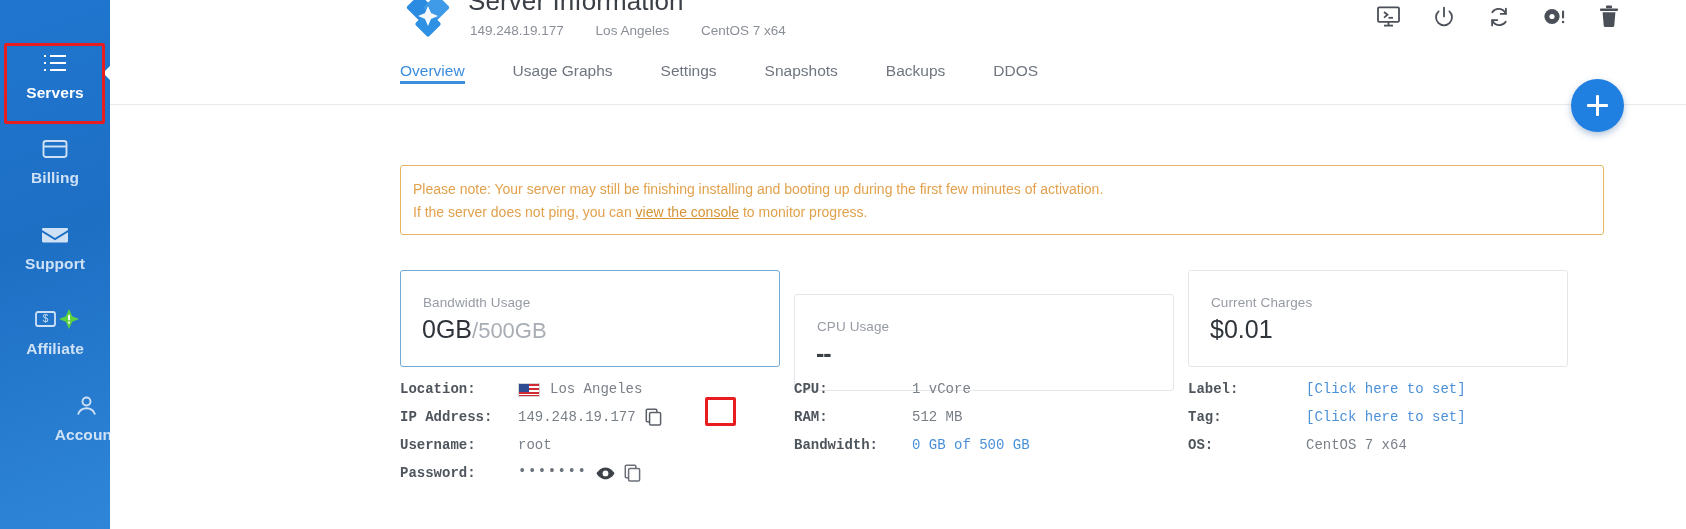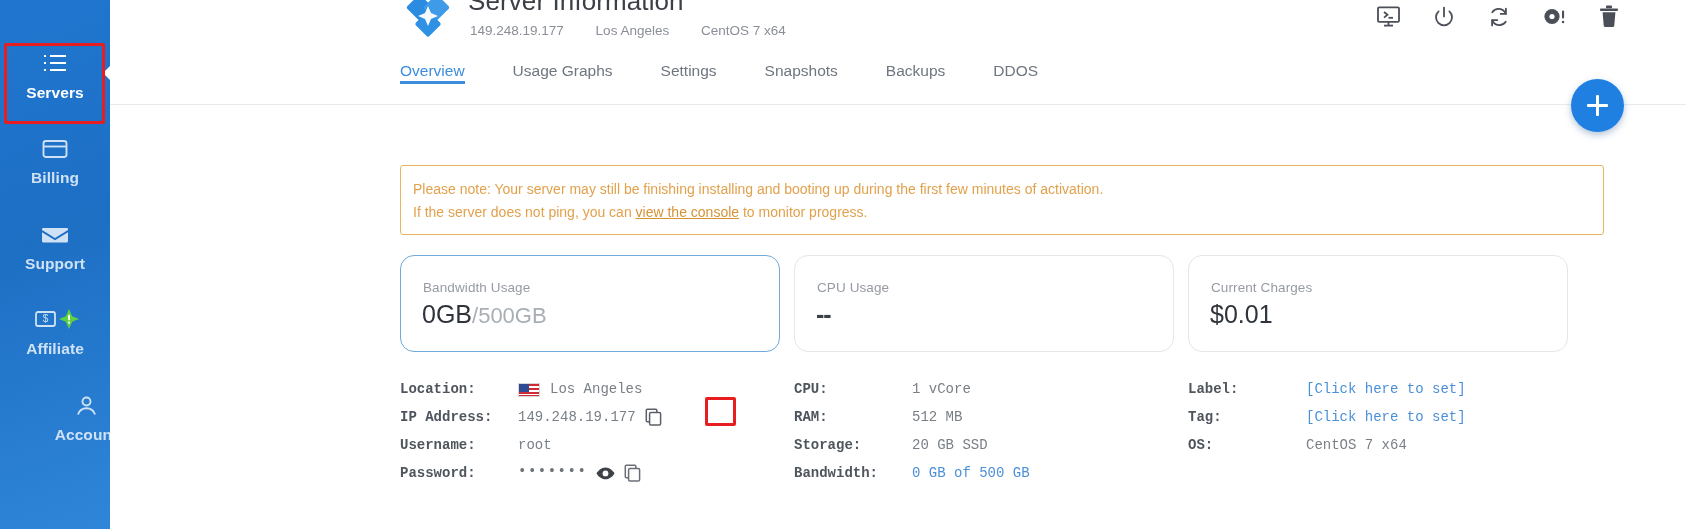--- a/index.html
+++ b/index.html
@@ -163,29 +163,29 @@
   }
   #notice-link {
     color: #d79336;
     text-decoration: underline;
     cursor: pointer;
   }
 
   
   .card {
     position: absolute;
-    top: 255px;
+    top: 270px;
     width: 380px; height: 97px;
     border: 1px solid #e4e6e9;
-    border-radius: 14px;
+    border-radius: 3px;
     background: #fff;
   }
   .card.accent { border: 1px solid #72a9d6; }
   #card-bandwidth { left: 290px; }
-  #card-cpu { left: 684px; }
+  #card-cpu { left: 684px; margin-top: 24px; }
   #card-charges { left: 1078px; }
   .card-label {
     position: absolute; left: 22px; top: 24px;
     font-size: 13.5px; color: #969ba3;
     letter-spacing: .1px;
   }
   .card-value {
     position: absolute; left: 21px; top: 44px;
     font-size: 25px; color: #2f343b; font-weight: 400;
     white-space: nowrap;
@@ -482,24 +482,20 @@
     <div class="detail-col" id="detail-col-2">
       <div class="detail-row">
         <span class="detail-key">CPU:</span>
         <span class="detail-val">1 vCore</span>
       </div>
       <div class="detail-row">
         <span class="detail-key">RAM:</span>
         <span class="detail-val">512 MB</span>
       </div>
       <div class="detail-row">
-        <span class="detail-key">Storage:</span>
-        <span class="detail-val">20 GB SSD</span>
-      </div>
-      <div class="detail-row">
         <span class="detail-key">Bandwidth:</span>
         <span class="detail-val link">0 GB of 500 GB</span>
       </div>
     </div>
 
     <div class="detail-col" id="detail-col-3">
       <div class="detail-row">
         <span class="detail-key">Label:</span>
         <span class="detail-val link">[Click here to set]</span>
       </div>

